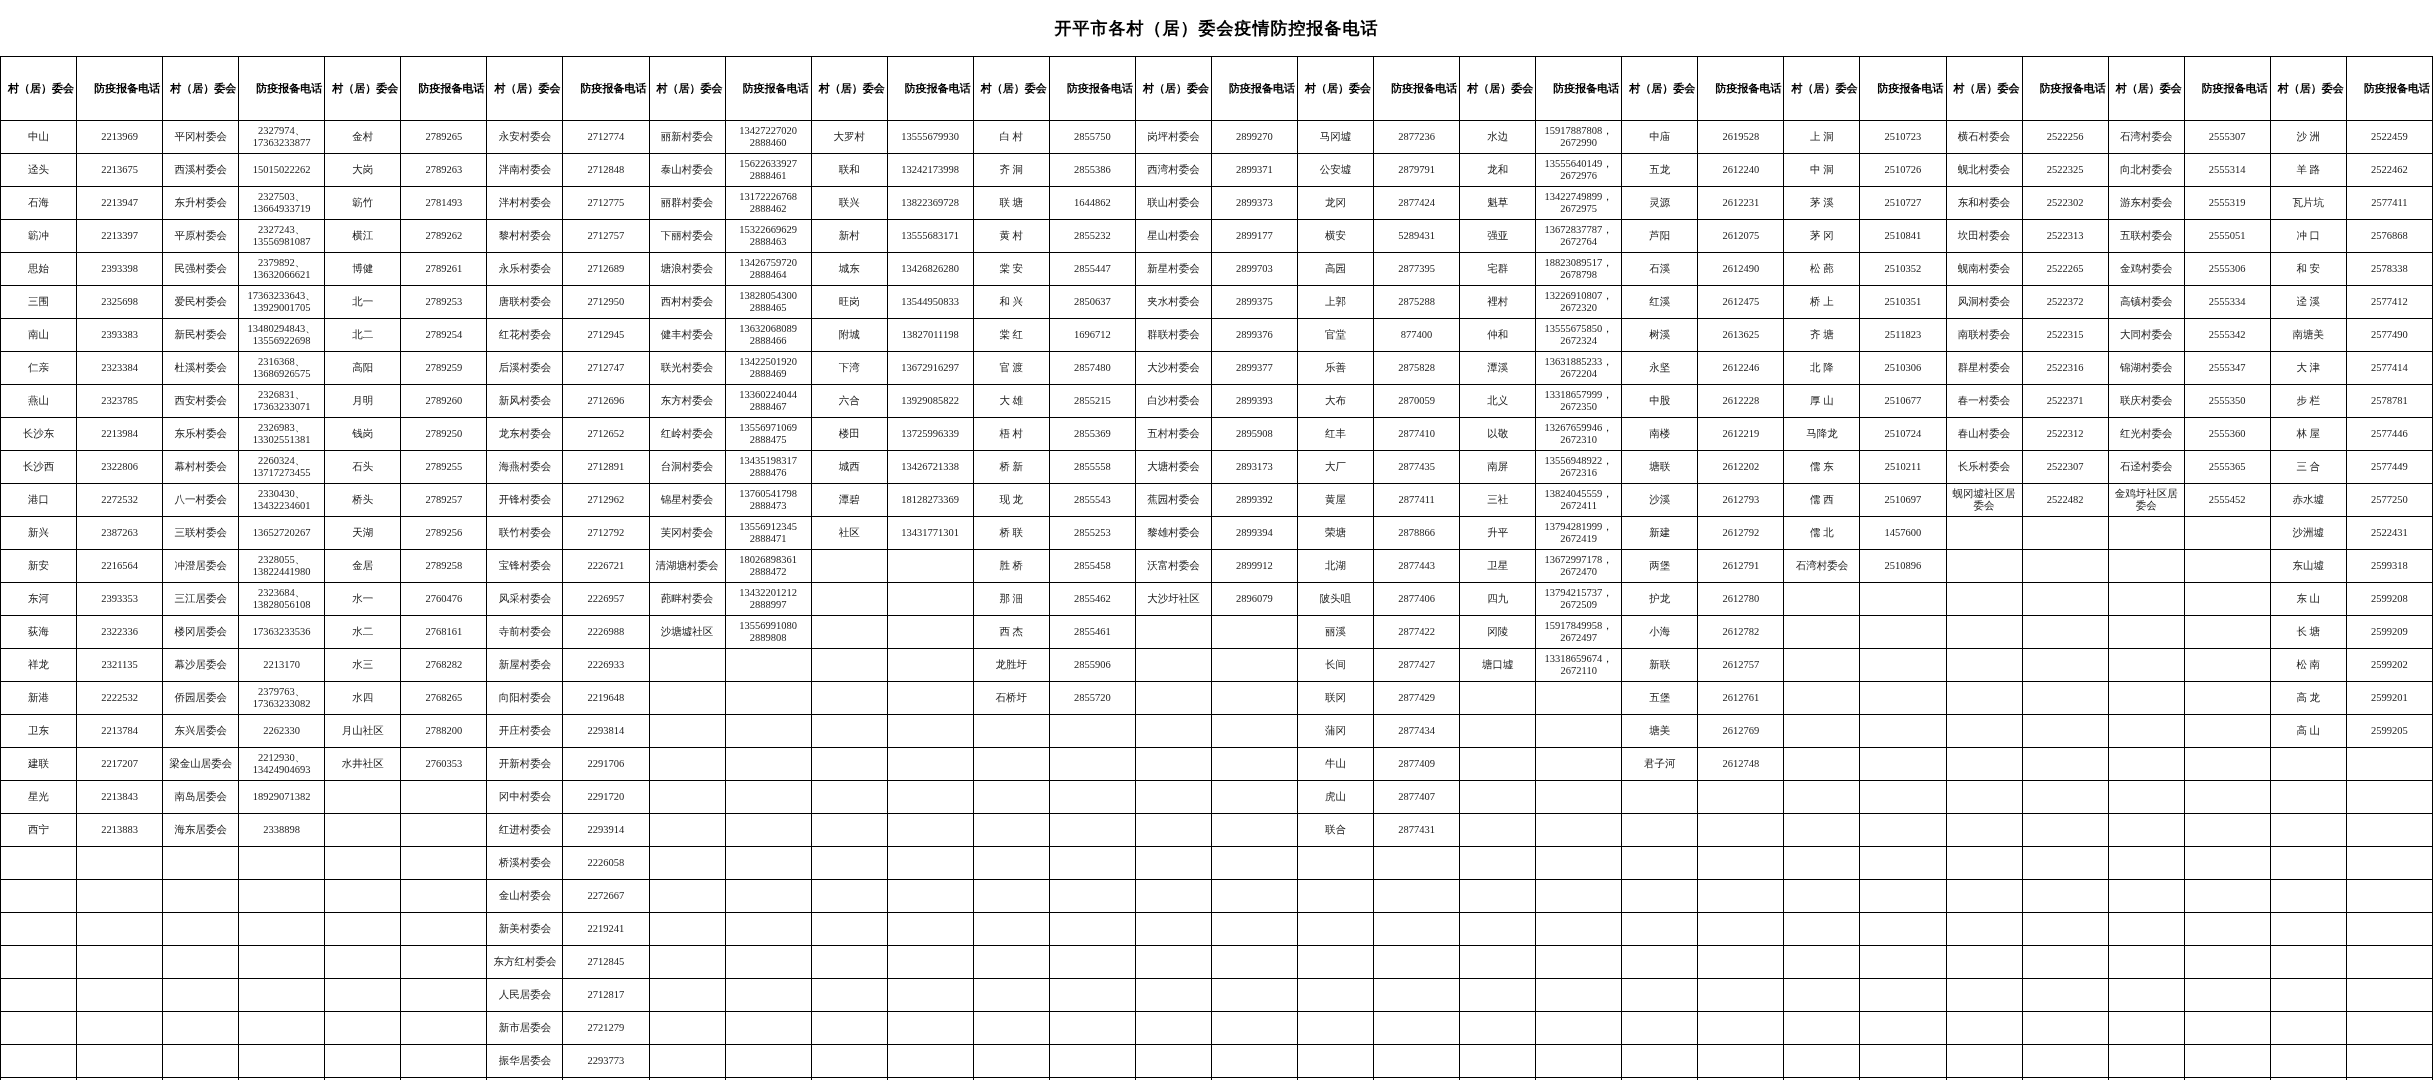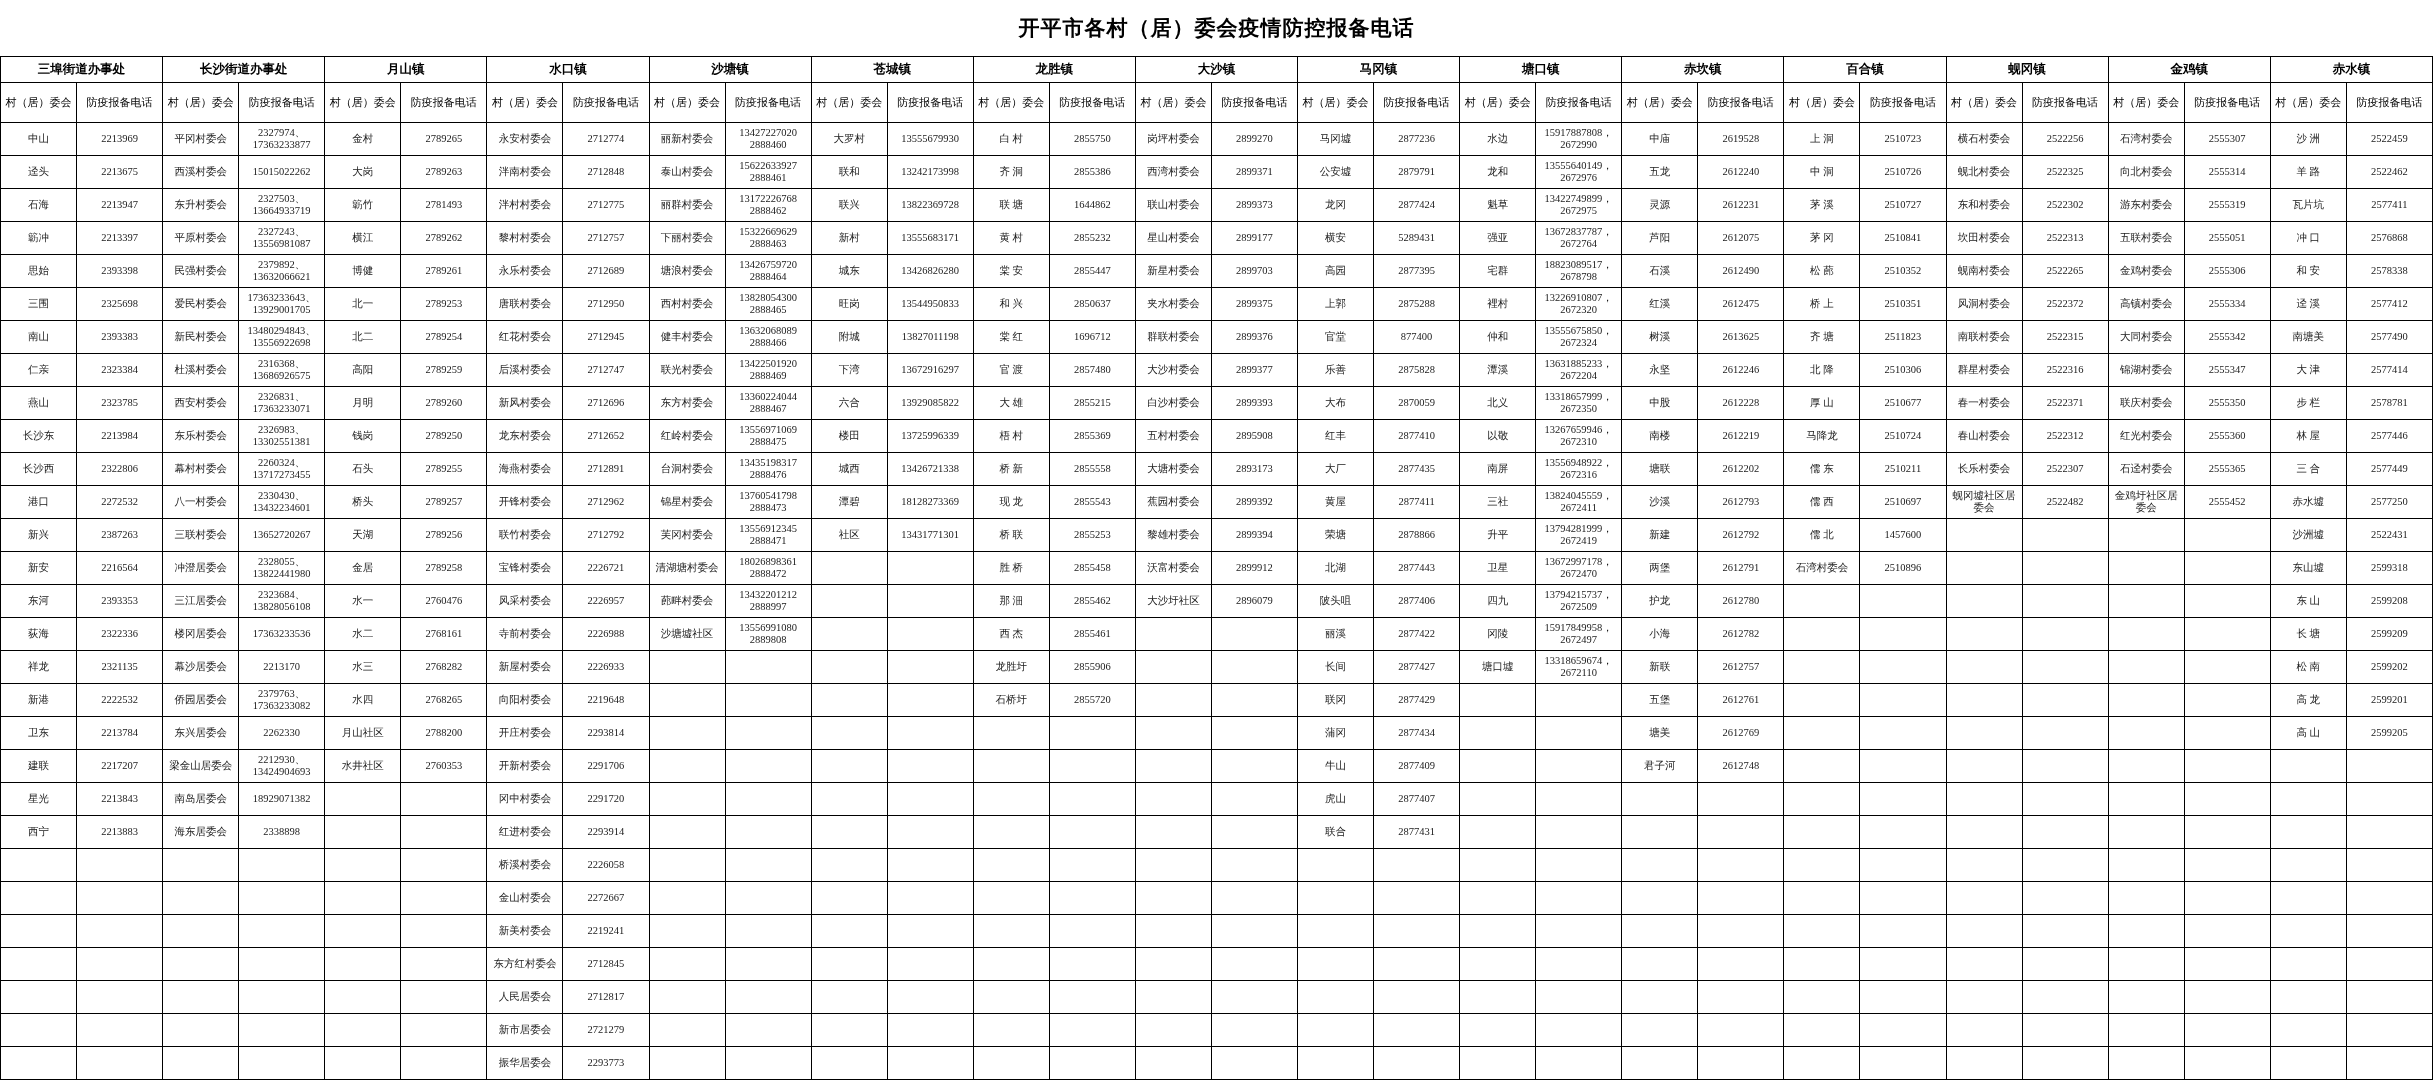--- a/index.html
+++ b/index.html
@@ -4,32 +4,32 @@
 <style>
   html,body{margin:0;padding:0;}
   body{
     width:2433px;height:1080px;background:#ffffff;color:#000;
     font-family:"Liberation Sans","DejaVu Sans",sans-serif;
     overflow:hidden;
   }
   .title{
     height:56px;display:flex;align-items:center;justify-content:center;
     font-family:"Liberation Serif","DejaVu Serif",serif;
-    font-size:21px;font-weight:bold;letter-spacing:1px;
+    font-size:17px;font-weight:bold;letter-spacing:1px;
   }
   table{
     border-collapse:collapse;table-layout:fixed;width:2433px;
     font-family:"Liberation Serif","DejaVu Serif",serif;
   }
   th,td{
     border:1px solid #000;text-align:center;vertical-align:middle;
     padding:0 1px;overflow:hidden;
   }
   tr.town-row th{height:25px;font-size:12.5px;font-weight:bold;}
-  tr.sub-row th{height:31px;font-size:11px;font-weight:normal;line-height:13px;padding:4px 2px;}
+  tr.sub-row th{height:31px;font-size:11px;font-weight:bold;line-height:13px;padding:16px 2px;text-align:right;}
   tbody td{height:32px;font-size:10.5px;line-height:12px;color:#1a1a1a;}
   td.phone{white-space:pre-line;font-family:"Liberation Serif","DejaVu Serif",serif;}
   td.cmt{white-space:normal;}
 </style>
 </head>
 <body>
 
 <div class="title">开平市各村（居）委会疫情防控报备电话</div>
 
 <table>
@@ -59,37 +59,20 @@
       <col style="width: 76px;">
       <col style="width: 86px;">
       <col style="width: 76px;">
       <col style="width: 86px;">
       <col style="width: 76px;">
       <col style="width: 86px;">
       <col style="width: 76px;">
       <col style="width: 86px;">
     </colgroup>
   <thead>
-    <tr class="town-row" id="town-row">
-        <th colspan="2">三埠街道办事处</th>
-        <th colspan="2">长沙街道办事处</th>
-        <th colspan="2">月山镇</th>
-        <th colspan="2">水口镇</th>
-        <th colspan="2">沙塘镇</th>
-        <th colspan="2">苍城镇</th>
-        <th colspan="2">龙胜镇</th>
-        <th colspan="2">大沙镇</th>
-        <th colspan="2">马冈镇</th>
-        <th colspan="2">塘口镇</th>
-        <th colspan="2">赤坎镇</th>
-        <th colspan="2">百合镇</th>
-        <th colspan="2">蚬冈镇</th>
-        <th colspan="2">金鸡镇</th>
-        <th colspan="2">赤水镇</th>
-      </tr>
     <tr class="sub-row" id="sub-row">
         <th>村（居）委会</th>
         <th>防疫报备电话</th>
         <th>村（居）委会</th>
         <th>防疫报备电话</th>
         <th>村（居）委会</th>
         <th>防疫报备电话</th>
         <th>村（居）委会</th>
         <th>防疫报备电话</th>
         <th>村（居）委会</th>

